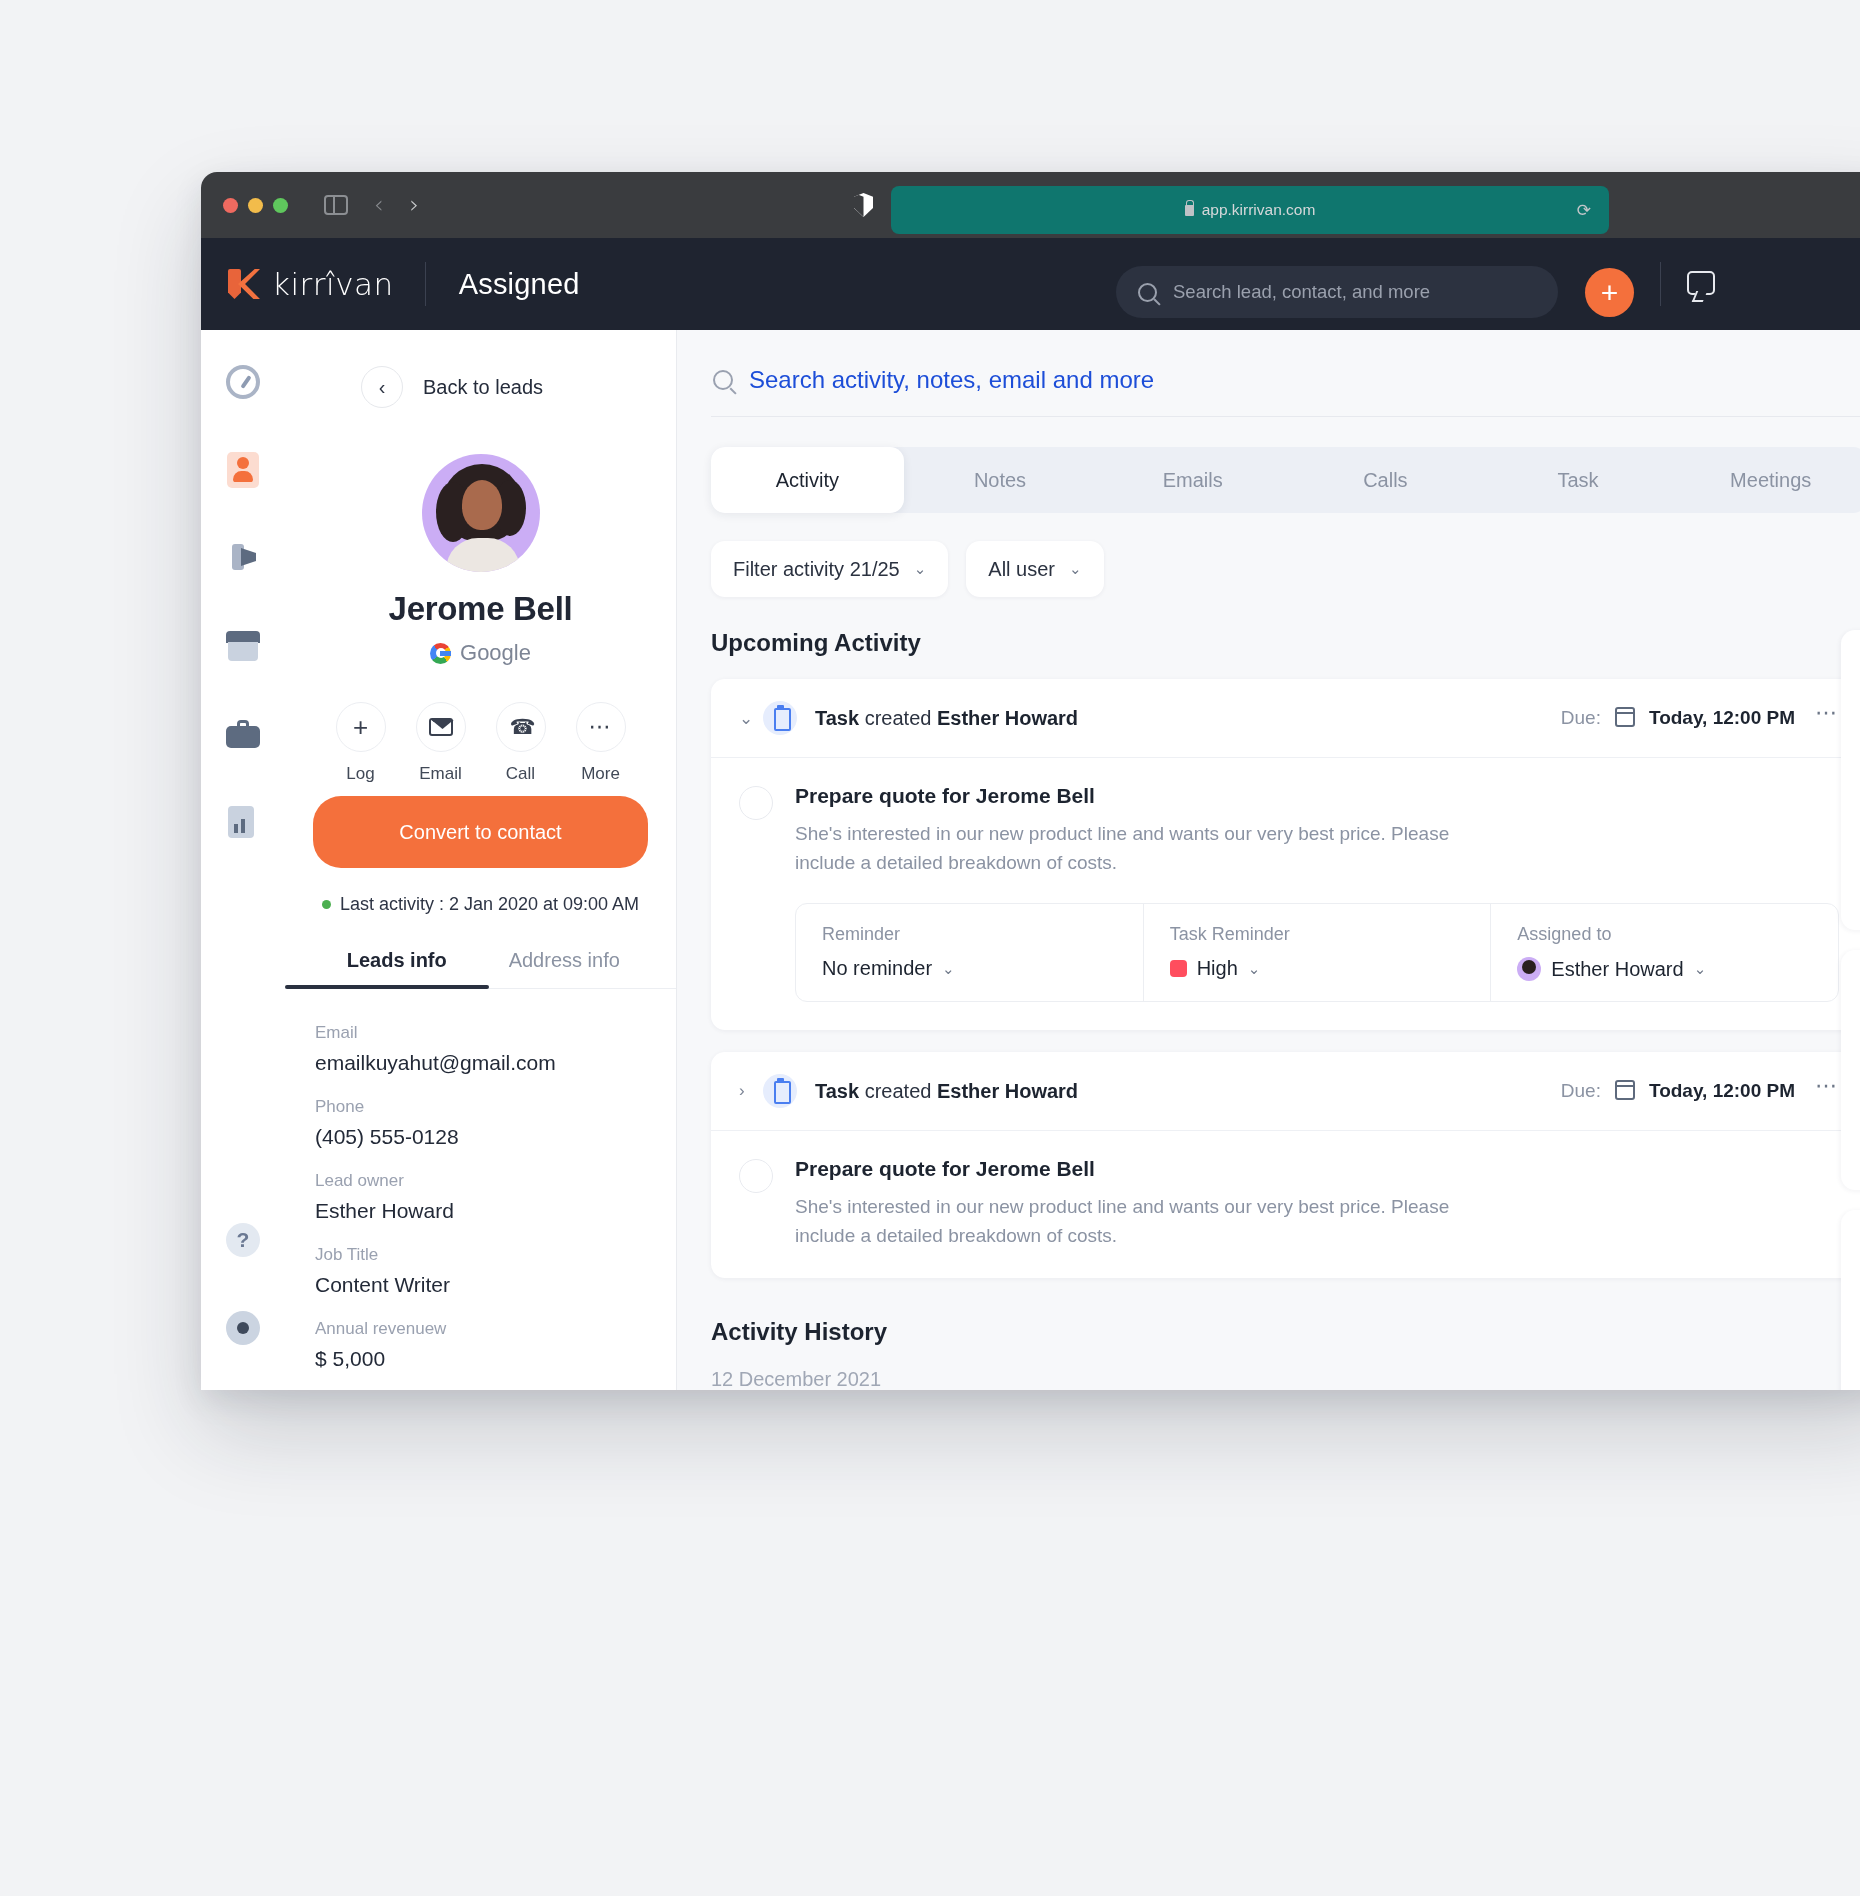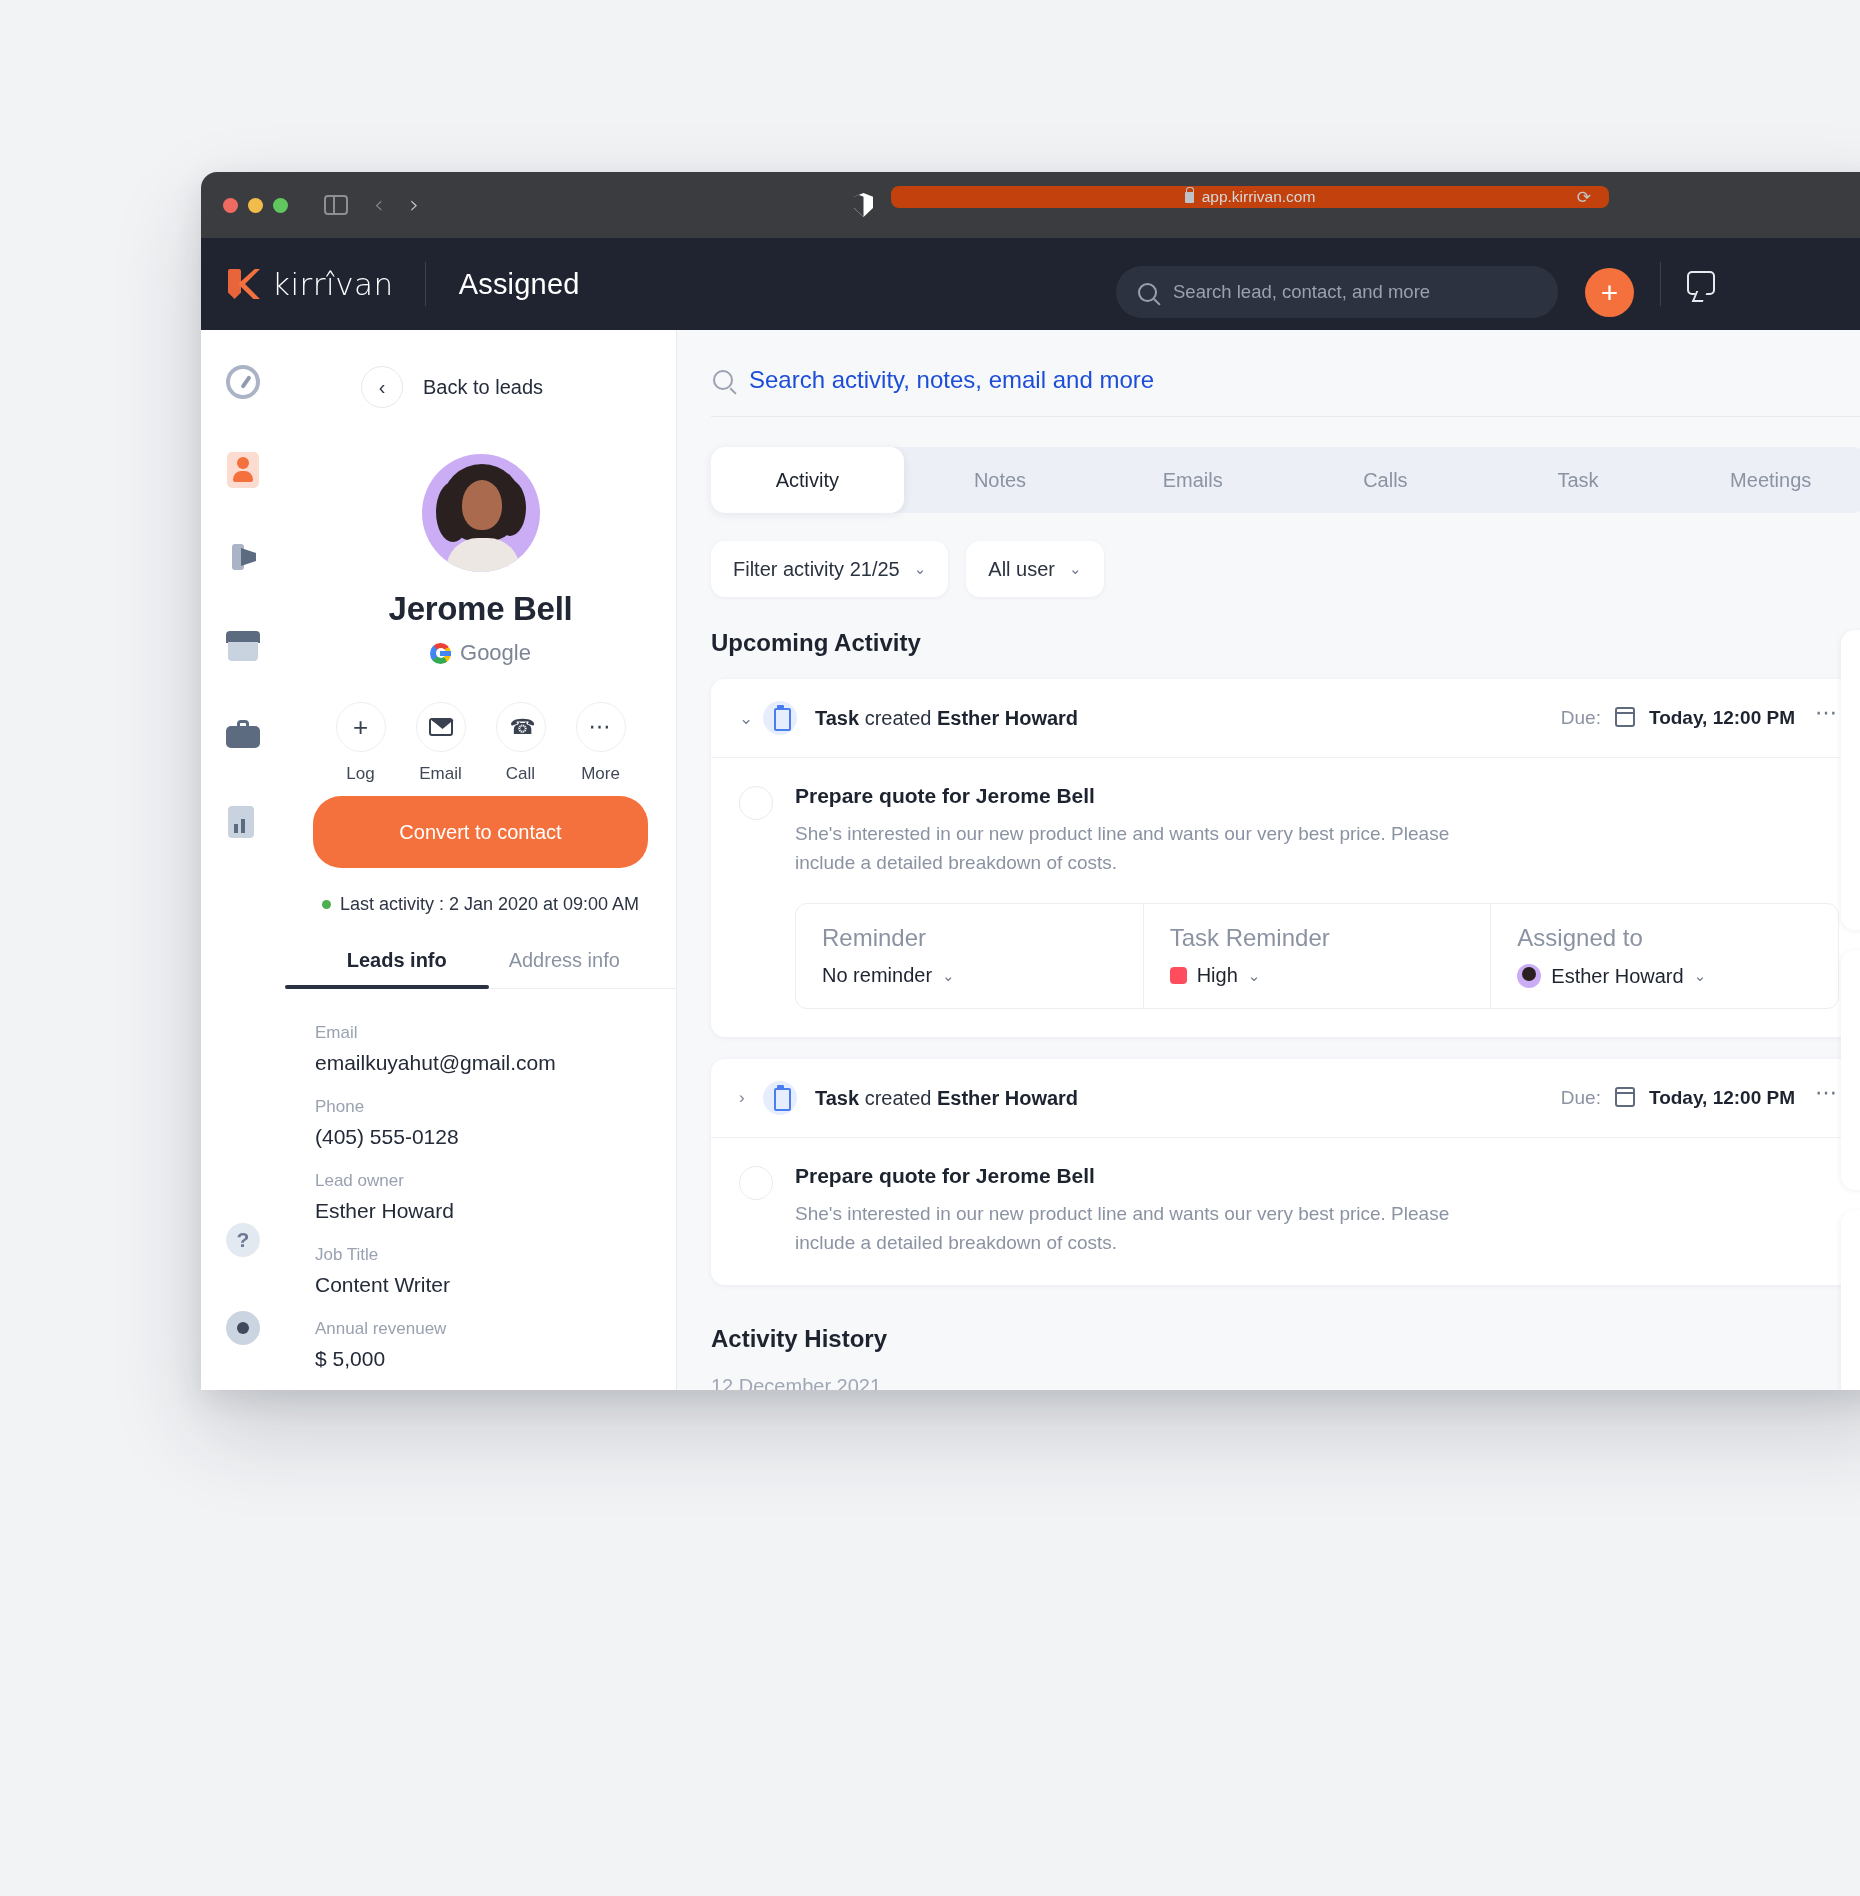--- a/index.html
+++ b/index.html
@@ -45,22 +45,22 @@
     position: absolute; left: 653px; top: 21px;
     width: 19px; height: 24px;
     background: #fff;
     clip-path: polygon(50% 0%, 100% 16%, 100% 62%, 50% 100%, 0% 62%, 0% 16%);
   }
   .shield:after{ content:""; position:absolute; left:0; top:0; width:50%; height:100%;
     background:#3a3c3f; clip-path: polygon(0 0,100% 16%,100% 100%,0 62%); }
 
   .urlbar {
     position: absolute; left: 690px; top: 14px;
-    width: 718px; height: 22px;
-    background: #c2410c;
+    width: 718px; height: 48px;
+    background: #0f766e;
     border-radius: 8px;
     display: flex; align-items: center; justify-content: center;
     gap: 8px;
   }
   .lock { width: 9px; height: 11px; background: #bfc2c6; border-radius: 1px; position: relative; }
   .lock:before { content:""; position:absolute; left:1.5px; top:-5px; width:6px; height:6px;
     border:1.6px solid #bfc2c6; border-bottom:none; border-radius:3px 3px 0 0; }
   .url-text { color: #d6d8da; font-size: 15.5px; }
   .reload { position:absolute; right:18px; color:#c3c6c9; font-size:17px; }
 
@@ -252,21 +252,21 @@
 
   .act-body { padding: 26px 28px 28px 28px; }
   .task-row { display:flex; gap:22px; }
   .checkcircle { width:34px; height:34px; border-radius:50%; border:1.5px solid #e8eaef; flex:none; margin-top:2px; }
   .task-name { font-size: 21px; font-weight:700; color:#1d2430; }
   .task-desc { font-size: 19px; color:#8b93a3; line-height:1.5; margin-top:12px; max-width: 700px; }
 
   .meta-box { margin: 26px 0 0 56px; border:1px solid #eceef2; border-radius: 12px; display:flex; }
   .meta-cell { flex:1; padding: 20px 26px; border-right:1px solid #eceef2; }
   .meta-cell:last-child { border-right:none; }
-  .meta-label { font-size:24px; color:#8b93a3; }
+  .meta-label { font-size:18px; color:#8b93a3; }
   .meta-value { font-size:20px; color:#1d2430; margin-top:12px; display:flex; align-items:center; gap:10px; }
   .prio-sq { width:17px; height:17px; border-radius:4px; background:#ff4d5e; }
   .mini-av { width:24px; height:24px; border-radius:50%; background:#cbadf5; position:relative; overflow:hidden; }
   .mini-av:after{content:"";position:absolute;left:5px;top:3px;width:14px;height:14px;border-radius:50%;background:#2a2020;}
 
   .hist-date { margin: 22px 0 0 34px; font-size: 20px; color:#a0a7b5; }
   .cut-card { position:absolute; right: 0; width: 60px; background:#fff; border-radius:14px 0 0 14px;
     box-shadow: -1px 1px 5px rgba(30,40,60,.06); overflow:hidden; }
   .cut-text { font-size: 20px; color:#1d2430; padding: 18px 0 0 14px; white-space:nowrap; }
 </style>

